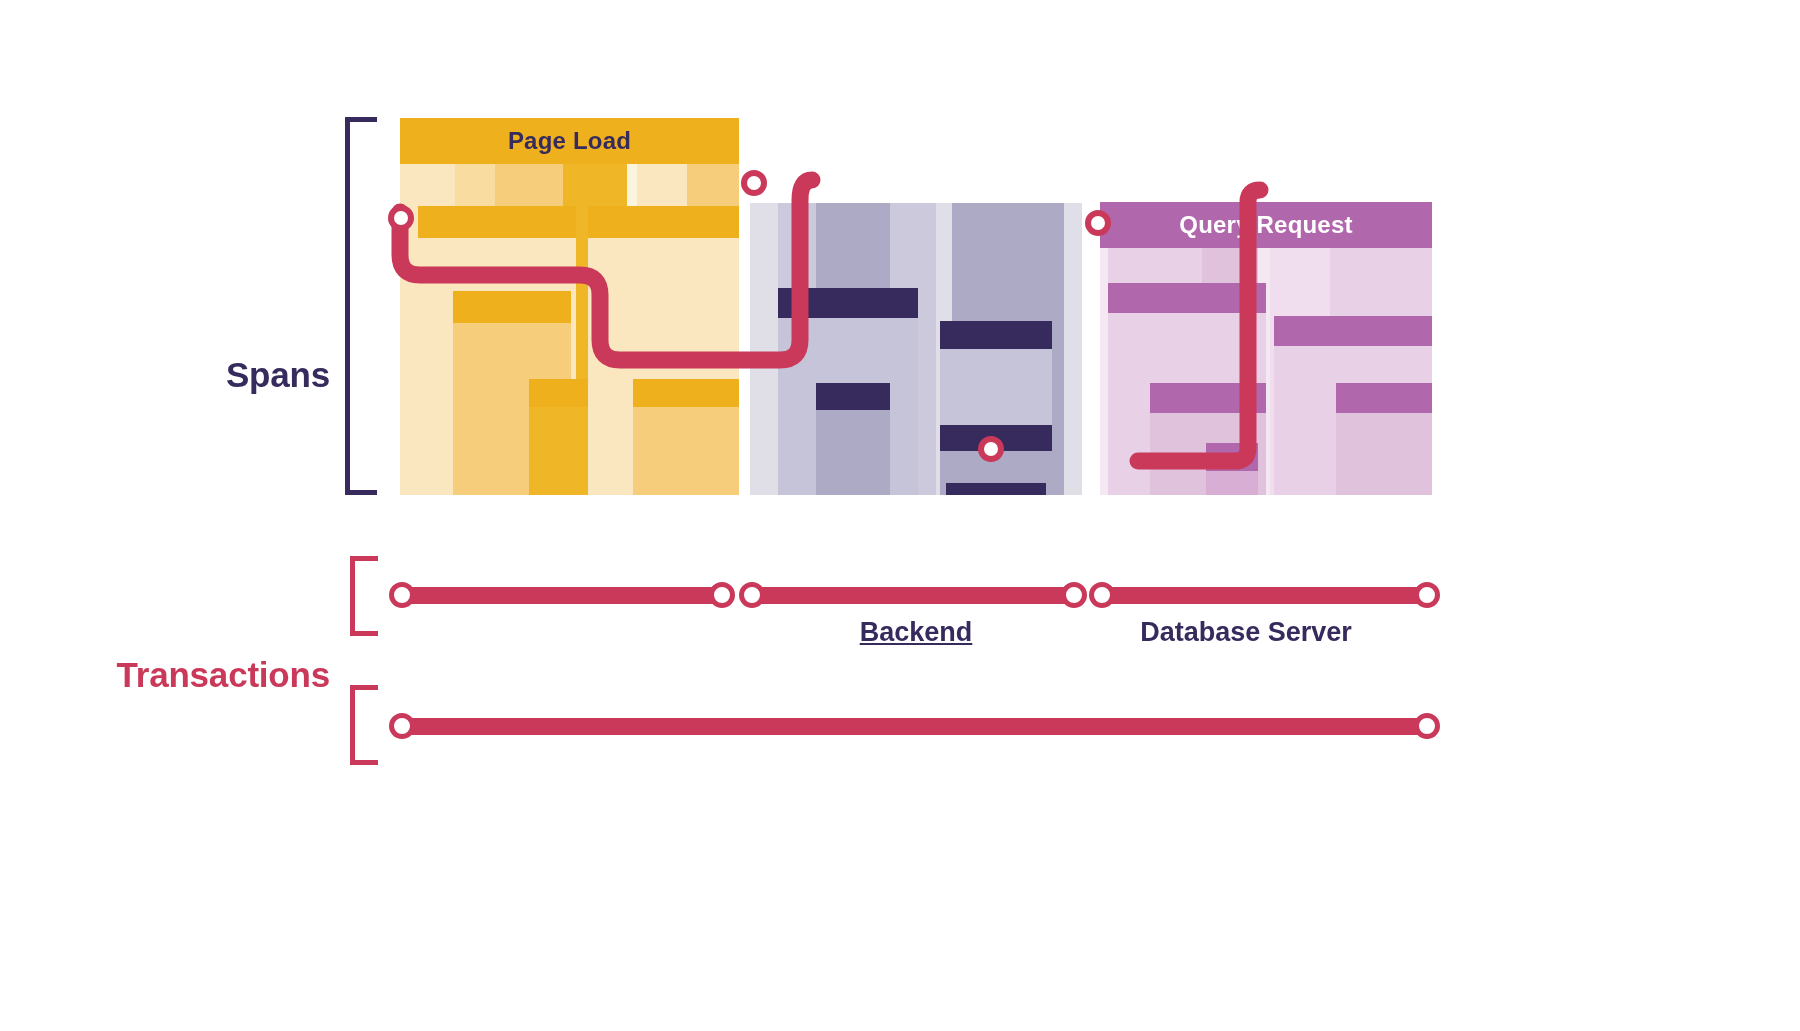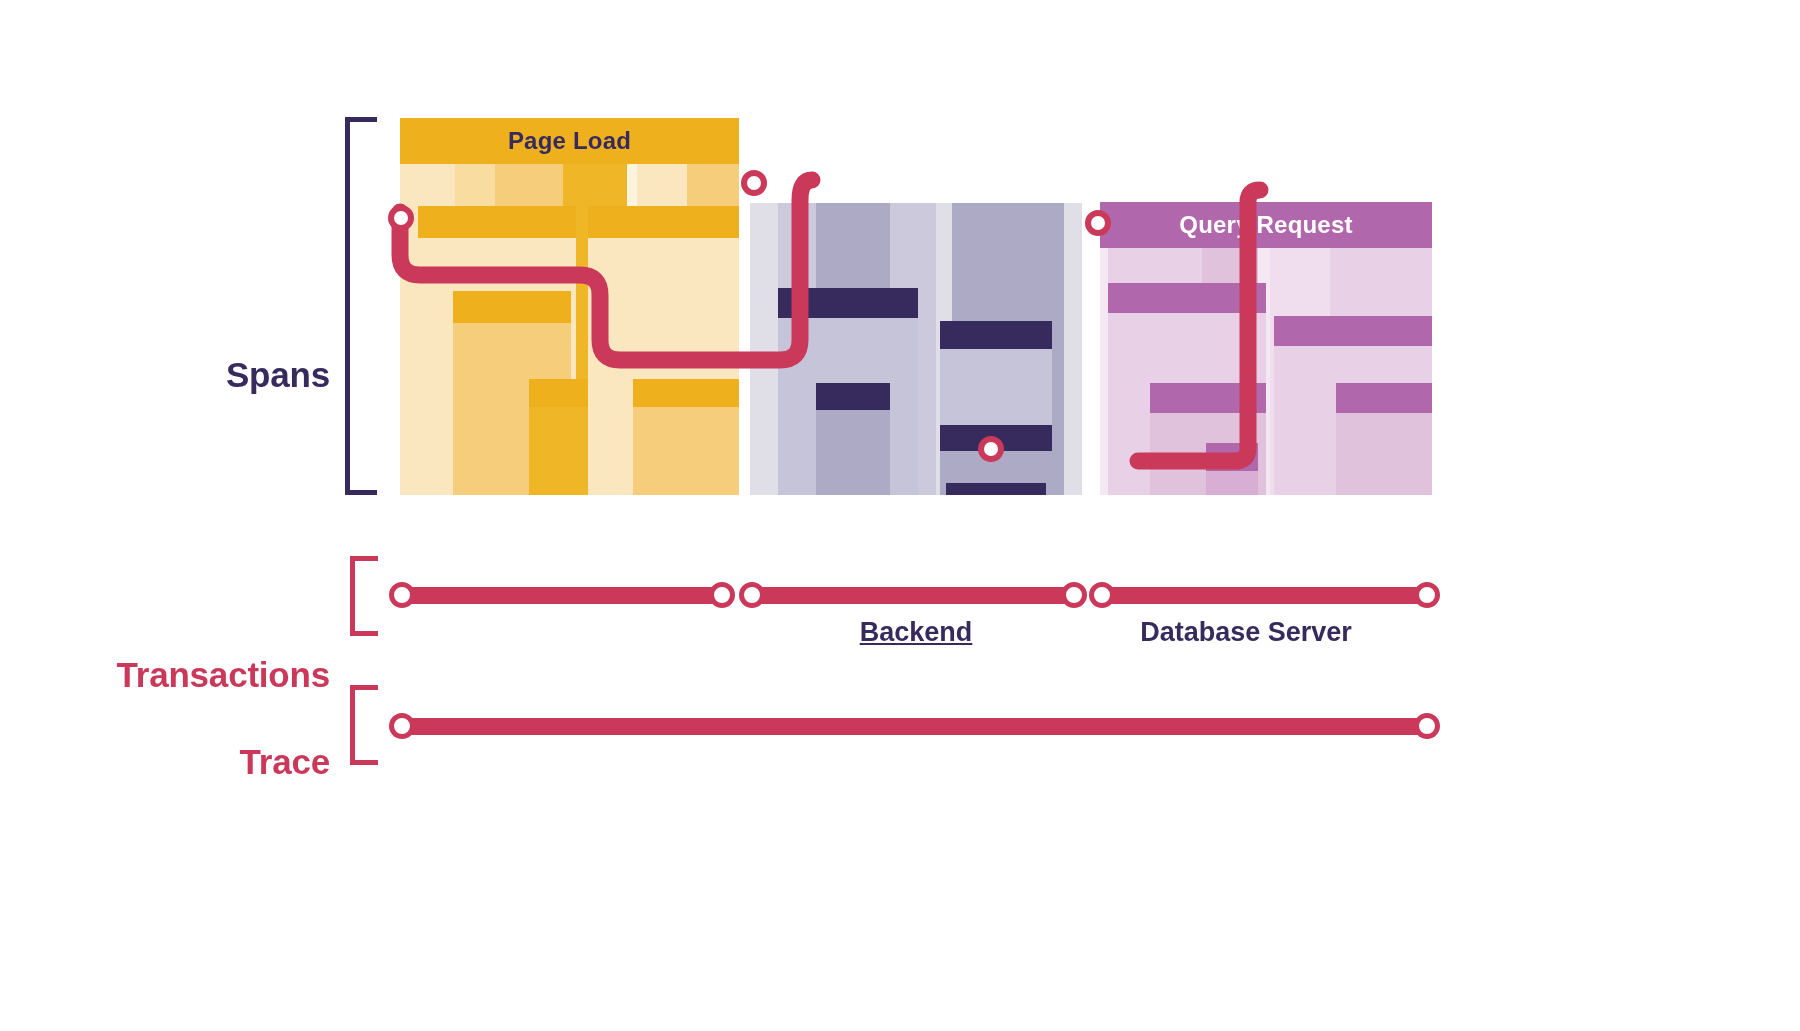--- a/index.html
+++ b/index.html
@@ -150,21 +150,20 @@
     box-sizing: border-box;
   }
 </style>
 </head>
 <body>
 
 <div class="stage">
 
   <div class="row-label" id="label-spans">Spans</div>
   <div class="row-label" id="label-transactions">Transactions</div>
-  <div class="row-label" id="label-trace">Trace</div>
 
   <div class="bracket" id="bracket-spans"></div>
   <div class="bracket" id="bracket-transactions"></div>
   <div class="bracket" id="bracket-trace"></div>
 
   <div class="service" id="svc-browser" style="left:400px; top:118px; width:339px; height:377px;">
     <div class="service-header" style="width:339px; background:#EFB01E; color:#372B5E;">Page Load</div>
     <div class="service-body" style="top:46px; width:339px; height:331px; background:#FDF4E0;">
 
       <div class="col" style="left:0px;   width:55px;  background:#FBE7BF;"></div>

